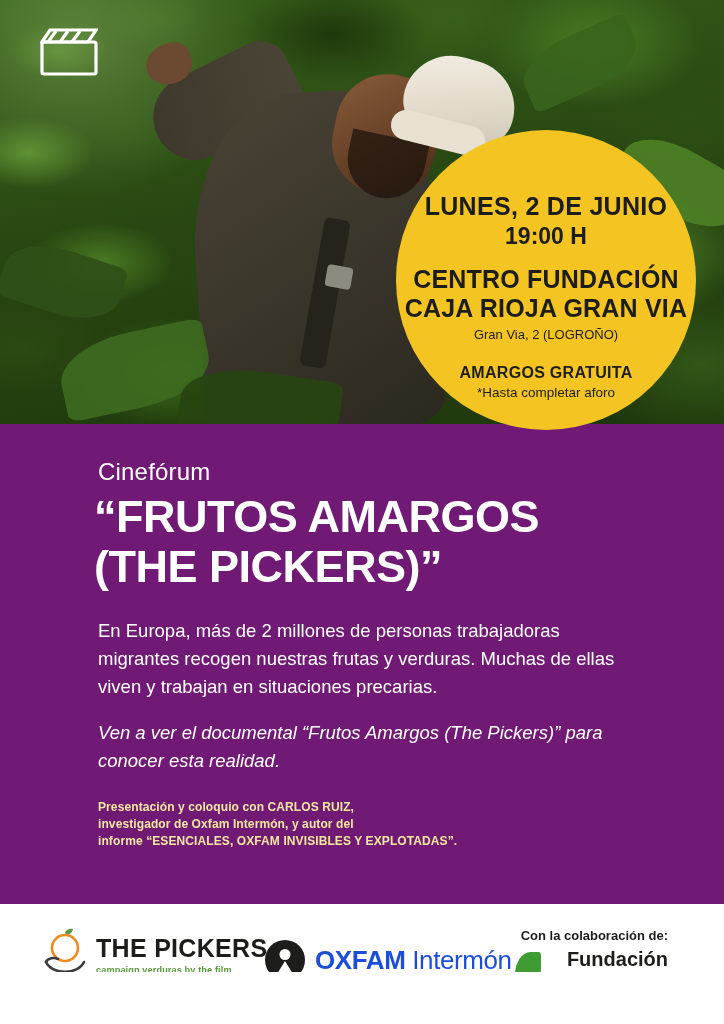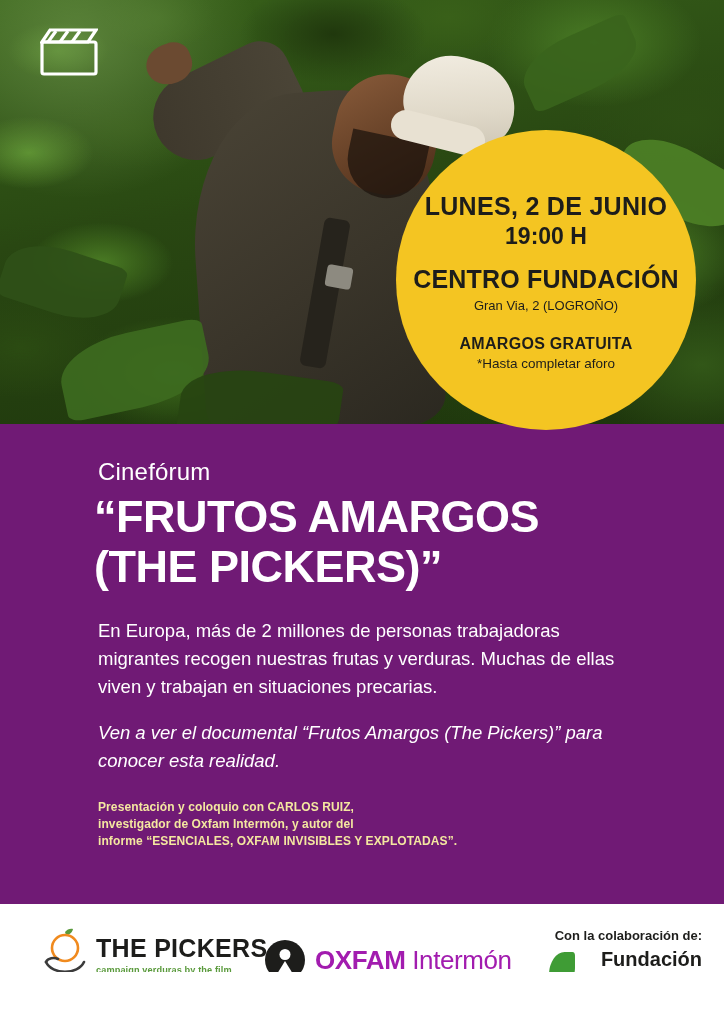--- a/index.html
+++ b/index.html
@@ -300,27 +300,27 @@
     position: absolute;
     left: 50%; top: 21px;
     transform: translateX(-50%);
     width: 16px; height: 13px;
     background: #fff;
     clip-path: polygon(50% 0, 100% 100%, 0 100%);
   }
   .oxfam-word {
     font-size: 26px;
     font-weight: 700;
-    color: #a21caf;
+    color: #1d4ed8;
     letter-spacing: -0.4px;
   }
   .oxfam-word span { font-weight: 400; }
   .collab {
     position: absolute;
-    right: 22px; top: 24px;
+    right: 56px; top: 24px;
     text-align: right;
   }
   .collab-label {
     font-size: 13px;
     font-weight: 700;
     color: #1d1d1b;
     margin-bottom: 6px;
   }
   .collab-logo {
     display: flex;
@@ -386,20 +386,21 @@
       </g>
     </svg>
   </div>
 
   <div class="yellow-circle"></div>
   <div class="circle-text">
     <div class="date">LUNES, 2 DE JUNIO</div>
     <div class="time">19:00 H</div>
     <div class="venue">
       <div>CENTRO FUNDACIÓN</div>
+      <div>CAJA RIOJA GRAN VIA</div>
     </div>
     <div class="address">Gran Via, 2 (LOGROÑO)</div>
     <div class="free">AMARGOS GRATUITA</div>
     <div class="note">*Hasta completar aforo</div>
   </div>
 
   <div class="green-band">
     <div class="kicker">Cinefórum</div>
     <div class="title">
       <div>“FRUTOS AMARGOS</div>

